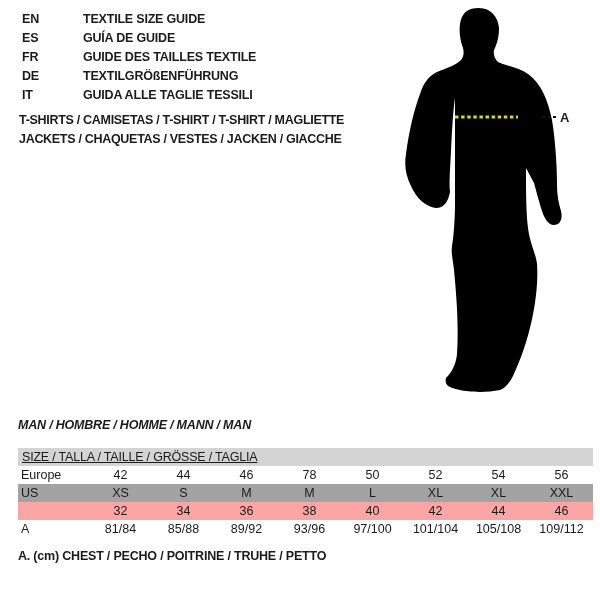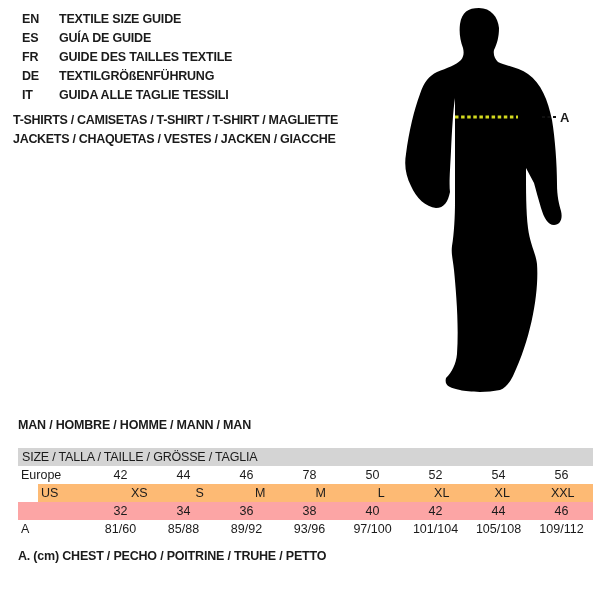--- a/index.html
+++ b/index.html
@@ -10,47 +10,47 @@
     background: #ffffff;
     font-family: "Liberation Sans", sans-serif;
     color: #1b1b1b;
     overflow: hidden;
     position: relative;
   }
   .abs { position: absolute; }
 
   
   .lang-list { left: 22px; top: 10px; }
-  .lang-row { display: flex; height: 19px; line-height: 19px; }
+  .lang-row { display: flex; height: 19px; line-height: 19px; gap: 24px; }
   .lang-code {
     width: 37px; font-weight: bold; font-size: 12.5px; letter-spacing: -0.2px;
   }
   .lang-label {
     font-weight: bold; font-size: 12.5px; letter-spacing: -0.2px; white-space: nowrap;
   }
 
   
-  .categories { left: 13px; top: 111px; }
+  .categories { left: 19px; top: 111px; }
   .category-line {
     height: 19px; line-height: 19px; font-weight: bold; font-size: 12.5px;
     letter-spacing: -0.3px; white-space: nowrap;
   }
 
   
   .figure { left: 398px; top: 6px; width: 180px; height: 390px; }
   .figure svg { display: block; }
   .measure-label {
     font-family: "Liberation Sans", sans-serif;
     font-weight: bold; font-size: 13px;
   }
 
   
   .section-title {
     left: 18px; top: 418px; font-weight: bold; font-size: 12.5px;
-    letter-spacing: -0.2px; white-space: nowrap;
+    letter-spacing: -0.2px; white-space: nowrap; font-style: italic;
   }
 
   
   .size-table { left: 18px; top: 448px; width: 575px; font-size: 12.5px; }
   .t-header {
     height: 18px; line-height: 18px; padding-left: 4px;
     letter-spacing: -0.2px; white-space: nowrap;
   }
   .t-row { display: flex; height: 18px; line-height: 18px; }
   .t-label { width: 68px; padding-left: 3px; }
@@ -131,35 +131,35 @@
              C 64,6 70,2 81,2 Z" fill="#000000"></path>
     <line x1="57" y1="111" x2="120" y2="111" stroke-width="3" stroke-dasharray="3.5,2.6" stroke="#d4da1f"></line>
     <line x1="144" y1="111" x2="158" y2="111" stroke-width="2" stroke-dasharray="3,2.5" stroke="#111111"></line>
     <text class="measure-label" x="162" y="116" fill="#1b1b1b">A</text>
   </svg>
 </div>
 
 <div class="abs section-title">MAN / HOMBRE / HOMME / MANN / MAN</div>
 
 <div class="abs size-table">
-  <div class="t-header" style="background-color: rgb(212, 212, 212);">SIZE / TALLA / TAILLE / GRÖSSE / TAGLIA</div>
+  <div class="t-header" style="background-color: rgb(212, 212, 212); text-decoration: underline;">SIZE / TALLA / TAILLE / GRÖSSE / TAGLIA</div>
 
   <div class="t-row">
     <div class="t-label">Europe</div>
     <div class="t-cell">42</div>
     <div class="t-cell">44</div>
     <div class="t-cell">46</div>
     <div class="t-cell">78</div>
     <div class="t-cell">50</div>
     <div class="t-cell">52</div>
     <div class="t-cell">54</div>
     <div class="t-cell">56</div>
   </div>
 
-  <div class="t-row" style="background-color: #fdba74; margin-left: 20px;">
+  <div class="t-row" style="background-color: #a3a3a3;">
     <div class="t-label">US</div>
     <div class="t-cell">XS</div>
     <div class="t-cell">S</div>
     <div class="t-cell">M</div>
     <div class="t-cell">M</div>
     <div class="t-cell">L</div>
     <div class="t-cell">XL</div>
     <div class="t-cell">XL</div>
     <div class="t-cell">XXL</div>
   </div>
@@ -171,21 +171,21 @@
     <div class="t-cell">36</div>
     <div class="t-cell">38</div>
     <div class="t-cell">40</div>
     <div class="t-cell">42</div>
     <div class="t-cell">44</div>
     <div class="t-cell">46</div>
   </div>
 
   <div class="t-row">
     <div class="t-label">A</div>
-    <div class="t-cell">81/60</div>
+    <div class="t-cell">81/84</div>
     <div class="t-cell">85/88</div>
     <div class="t-cell">89/92</div>
     <div class="t-cell">93/96</div>
     <div class="t-cell">97/100</div>
     <div class="t-cell">101/104</div>
     <div class="t-cell">105/108</div>
     <div class="t-cell">109/112</div>
   </div>
 </div>
 

